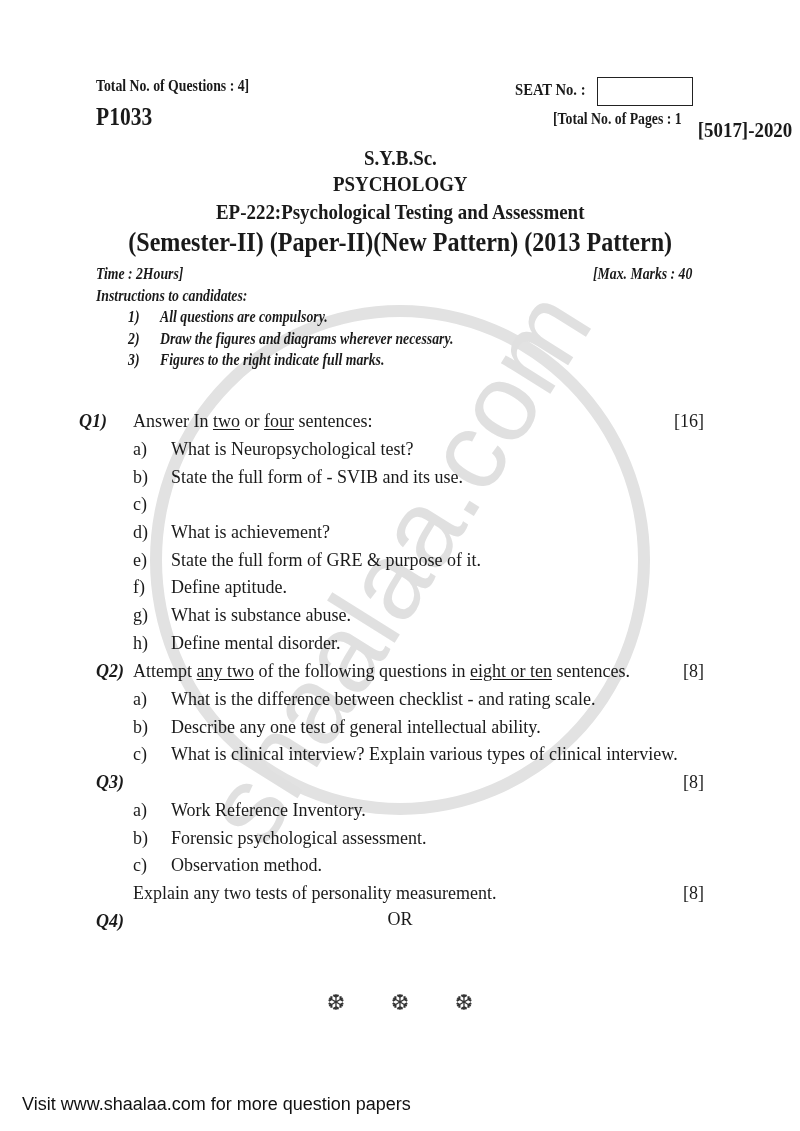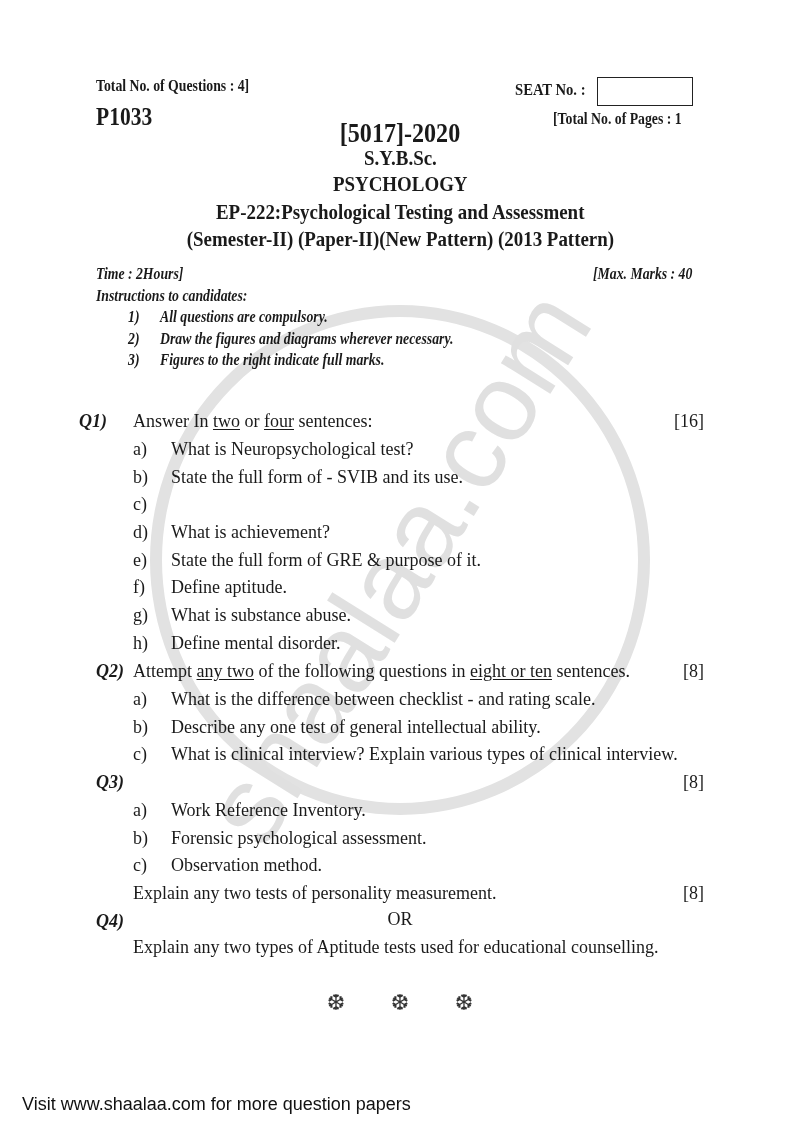--- a/index.html
+++ b/index.html
@@ -36,25 +36,25 @@
 
 <div class="content">
 
   <div class="abs hdr-small" style="left:96px; top:77px;">Total No. of Questions : 4]</div>
   <div class="abs hdr-big" style="left:96px; top:103px;">P1033</div>
 
   <div class="abs" style="left:515px; top:80px; font-size:17px; font-weight:bold; transform:scaleX(0.86); transform-origin:left top; white-space:nowrap;">SEAT No. :</div>
   <div class="abs seat-box" style="left:597px; top:77px;"></div>
   <div class="abs hdr-small" style="left:553px; top:110px;">[Total No. of Pages : 1</div>
 
-  <div class="abs center-line" style="top:117px; font-size:28px;"><span>[5017]-2020</span></div>
+  <div class="abs center-line" style="top:117px; font-size:22px;text-align:right;"><span>[5017]-2020</span></div>
   <div class="abs center-line" style="top:171px; font-size:22px;"><span>PSYCHOLOGY</span></div>
   <div class="abs center-line" style="top:145px; font-size:22px;"><span>S.Y.B.Sc.</span></div>
   <div class="abs center-line" style="top:199px; font-size:22px;"><span>EP-222:Psychological Testing and Assessment</span></div>
-  <div class="abs center-line" style="top:226px; font-size:22px;"><span>(Semester-II) (Paper-II)(New  Pattern) (2013 Pattern)</span></div>
+  <div class="abs center-line" style="top:226px; font-size:28px;"><span>(Semester-II) (Paper-II)(New  Pattern) (2013 Pattern)</span></div>
 
   <div class="abs instr" style="left:96px; top:265px;">Time : 2Hours]</div>
   <div class="abs instr" style="left:593px; top:265px;">[Max. Marks : 40</div>
   <div class="abs instr" style="left:96px; top:287px;">Instructions to candidates:</div>
 
   <div class="abs instr" style="left:128px; top:308px;">1)</div>
   <div class="abs instr" style="left:160px; top:308px;">All questions are compulsory.</div>
   <div class="abs instr" style="left:128px; top:330px;">2)</div>
   <div class="abs instr" style="left:160px; top:330px;">Draw the figures and diagrams wherever necessary.</div>
   <div class="abs instr" style="left:128px; top:351px;">3)</div>
@@ -126,18 +126,17 @@
     </div>
   <div class="abs sub" style="left:133px; top:855px; width:560px; height:22px;">
       <span class="lt">c)</span>
       <span class="tx">Observation method.</span>
     </div>
 
   <div class="abs q-label" style="left:96px; top:883px;margin-top:28px;">Q4)</div>
   <div class="abs q-text" style="left:133px; top:883px;">Explain any two tests of personality measurement.</div>
   <div class="abs marks" style="top:883px;">[8]</div>
   <div class="abs q-text" style="left:0; width:800px; text-align:center; top:909px;">OR</div>
-  <div class="abs q-text" style="left:133px; top:937px;">Explain any two types of Aptitude tests used for educational counselling.</div>
 
   <div class="abs stars" style="left:0; width:800px; text-align:center; top:990px; padding-left:20px; box-sizing:border-box;">❆ ❆ ❆</div>
 
   <div class="abs footer">Visit www.shaalaa.com for more question papers</div>
 </div>
 
 </body></html>

